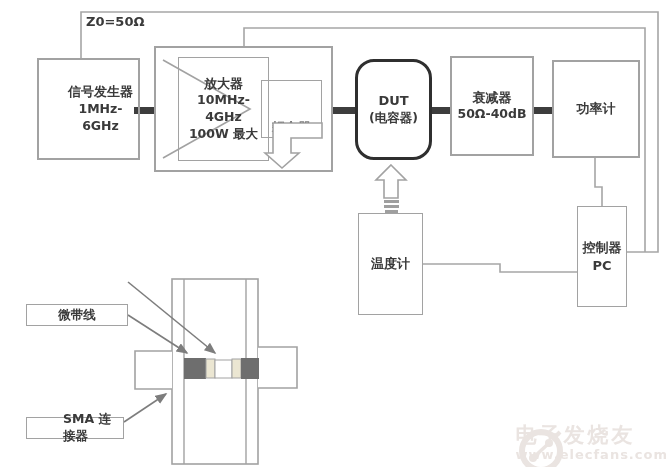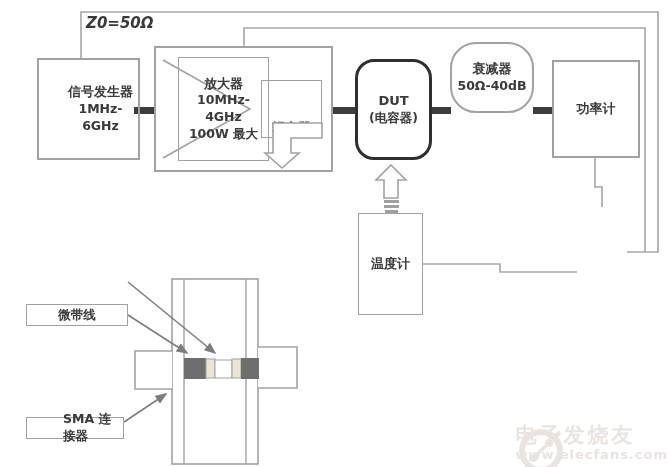--- a/index.html
+++ b/index.html
@@ -15,21 +15,21 @@
   }
   .box .l1{font-size:13px;font-weight:bold;line-height:1.35;}
   .box .l2{font-size:12.5px;font-weight:bold;line-height:1.35;}
   .labelbox{
     position:absolute;border:1.5px solid #a2a2a2;background:#ffffff;z-index:2;
     display:flex;align-items:center;justify-content:center;
     font-size:12.5px;font-weight:bold;box-sizing:border-box;
   }
   #dut-box{border:3px solid #2f2f2f;}
   #coupler-box{justify-content:flex-end;padding-top:7px;}
-  #z0-label{left:86px;top:14px;font-size:15px;font-weight:bold;z-index:2;font-style:italic;}
+  #z0-label{left:86px;top:14px;font-size:13px;font-weight:bold;z-index:2;}
   svg{position:absolute;left:0;top:0;}
   #svg-under{z-index:1;}
   #svg-over{z-index:3;}
   #watermark{
     position:absolute;right:2px;bottom:4px;z-index:0;color:#eae4e1;
     display:flex;align-items:center;gap:6px;
   }
   #wm-text .brand{font-size:21px;font-weight:bold;letter-spacing:3px;line-height:1.1;}
   #wm-text .site{font-size:13px;font-weight:bold;letter-spacing:1px;line-height:1.2;}
 </style>
@@ -105,33 +105,37 @@
 
   <div class="box" id="coupler-box" style="left:261px;top:80px;width:61px;height:58px;border-width:1.6px;">
     <div class="l1">耦合器</div>
   </div>
 
   <div class="box" id="dut-box" style="left:355px;top:59px;width:77px;height:101px;border-radius:19px;">
     <div class="l1">DUT</div>
     <div class="l2">(电容器)</div>
   </div>
 
-  <div class="box" style="left:450px;top:42px;width:84px;height:71px;border-radius:26px;">
+  <div class="box" style="left:450px;top:56px;width:84px;height:100px;">
     <div class="l1">衰减器</div>
     <div class="l2">50Ω-40dB</div>
   </div>
 
   <div class="box" style="left:552px;top:60px;width:88px;height:98px;">
     <div class="l1">功率计</div>
   </div>
 
   <div class="box" style="left:358px;top:213px;width:65px;height:102px;border-width:1.6px;">
     <div class="l1">温度计</div>
   </div>
 
+  <div class="box" style="left:577px;top:206px;width:50px;height:101px;border-width:1.6px;">
+    <div class="l1">控制器</div>
+    <div class="l1">PC</div>
+  </div>
 
   <div class="labelbox" style="left:26px;top:304px;width:102px;height:22px;">
     <span>微带线</span>
   </div>
   <div class="labelbox" style="left:26px;top:417px;width:98px;height:22px;padding-left:36px;">
     <span>SMA 连接器</span>
   </div>
 
   <svg id="svg-over" width="670" height="467">
     <path d="M322,123 L322,138 L291,138 L291,153 L299,153 L282,168 L265,153 L273,153 L273,123 Z" fill="#ffffff" stroke="#a2a2a2" stroke-width="1.6"></path>

